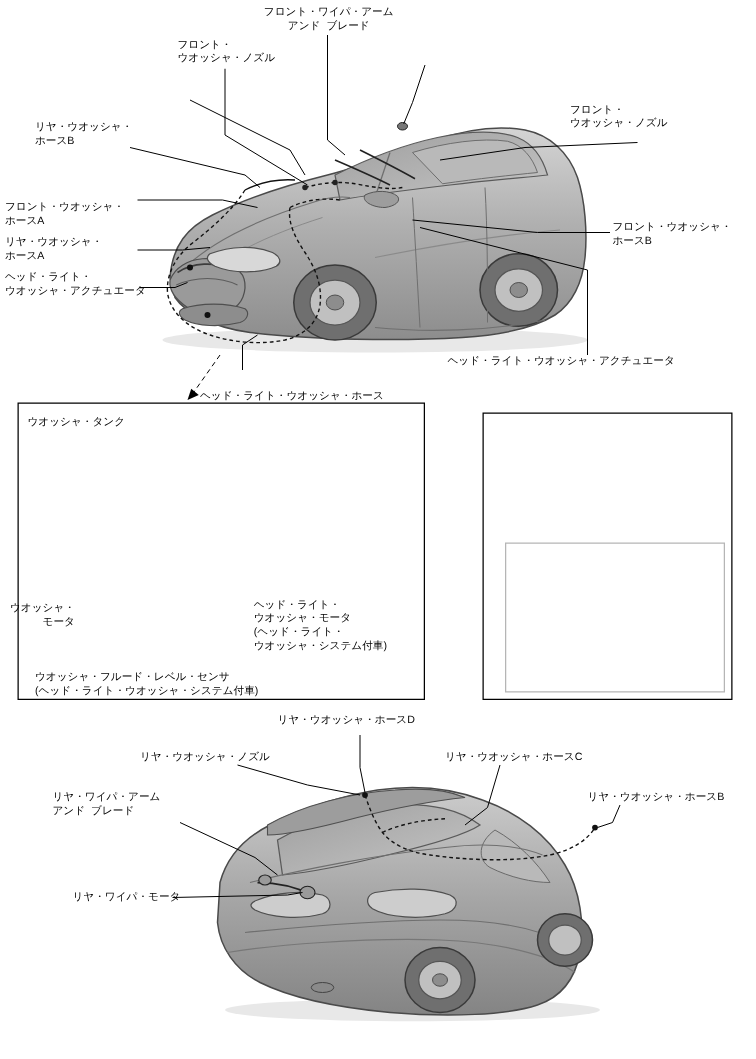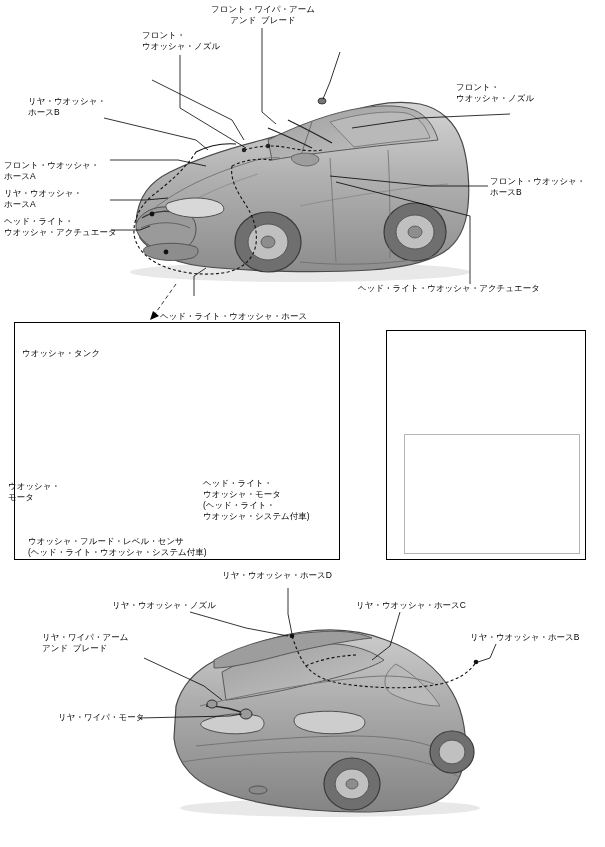--- a/index.html
+++ b/index.html
@@ -340,23 +340,23 @@
   <div class="lbl" style="left:4px; top:216px;">ヘッド・ライト・
 ウオッシャ・アクチュエータ</div>
 
   <div class="lbl" style="left:490px; top:176px;">フロント・ウオッシャ・
 ホースB</div>
 
   <div class="lbl" style="left:358px; top:283px;">ヘッド・ライト・ウオッシャ・アクチュエータ</div>
 
   <div class="lbl" style="left:160px; top:297px;margin-top:14px;">ヘッド・ライト・ウオッシャ・ホース</div>
 
-  <div class="panel-title" style="left:22px; top:332px;margin-top:16px;">ウオッシャ・タンク</div>
-
-  <div class="lbl" style="left:8px; top:481px;">ウオッシャ・
+  <div class="panel-title" style="left:22px; top:332px;">ウオッシャ・タンク</div>
+
+  <div class="lbl" style="left:8px; top:481px;text-align:right;">ウオッシャ・
 モータ</div>
 
   <div class="lbl" style="left:203px; top:478px;">ヘッド・ライト・
 ウオッシャ・モータ
 (ヘッド・ライト・
 ウオッシャ・システム付車)</div>
 
   <div class="lbl" style="left:28px; top:536px;">ウオッシャ・フルード・レベル・センサ
 (ヘッド・ライト・ウオッシャ・システム付車)</div>
 

